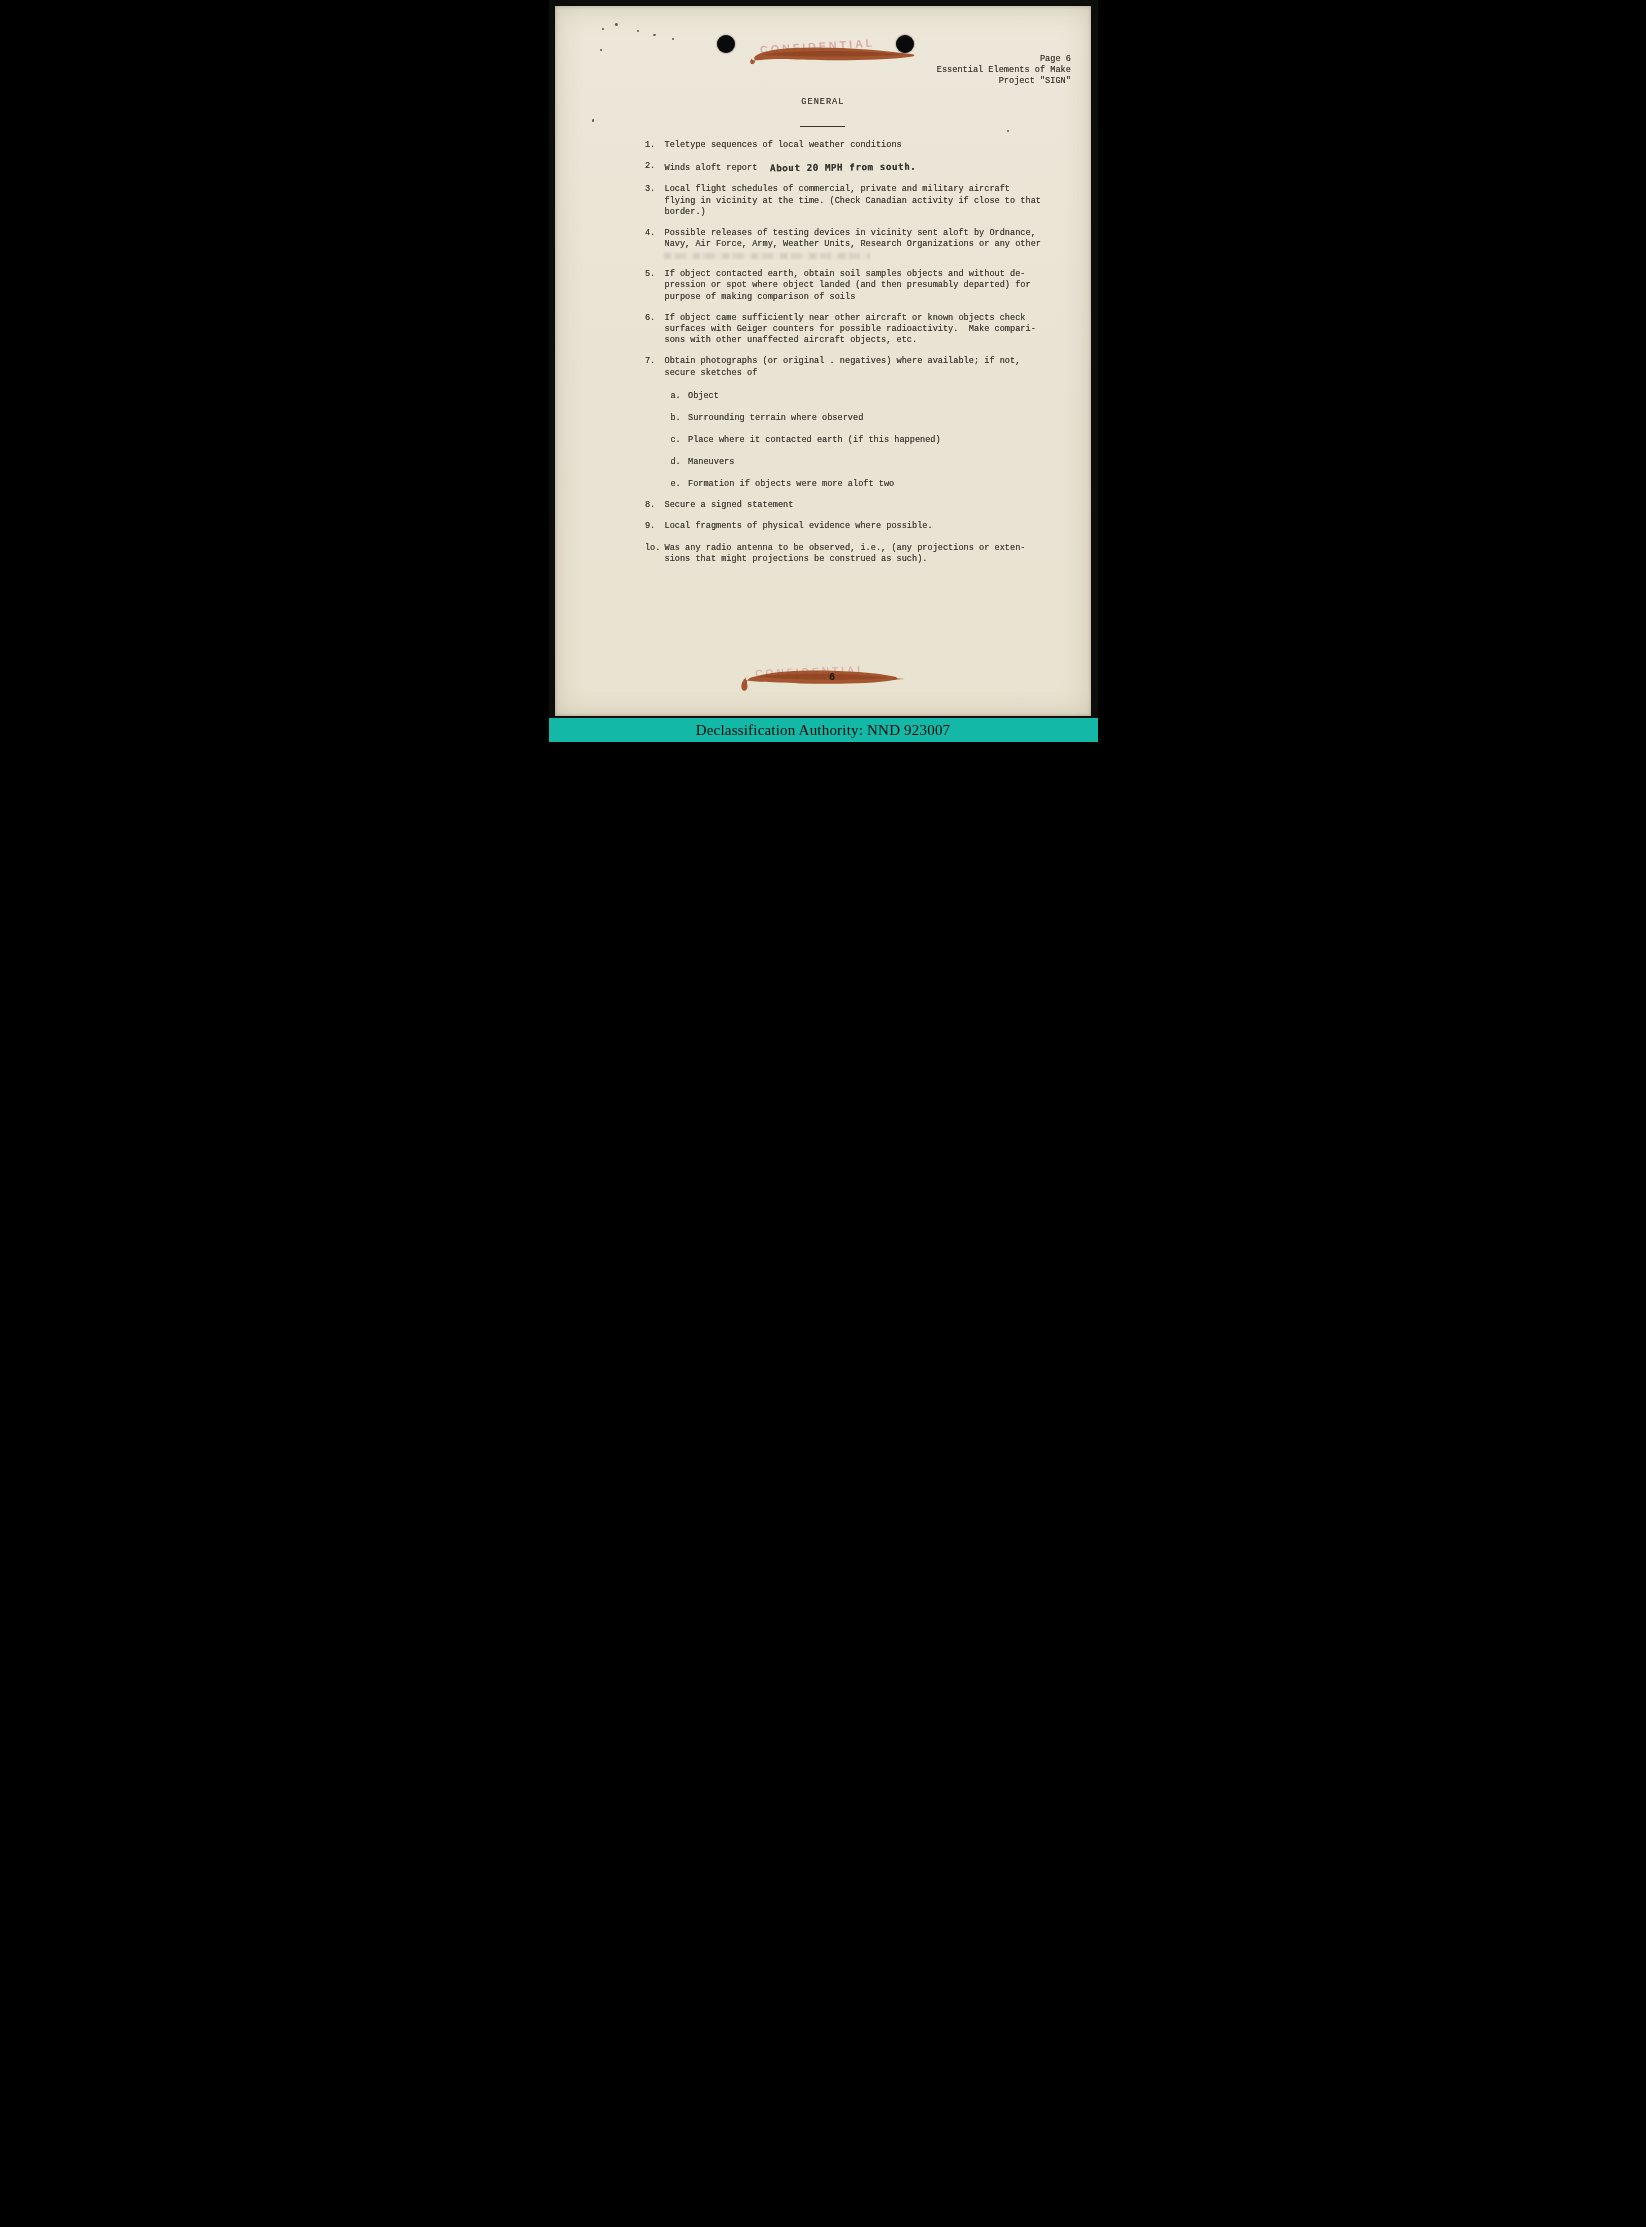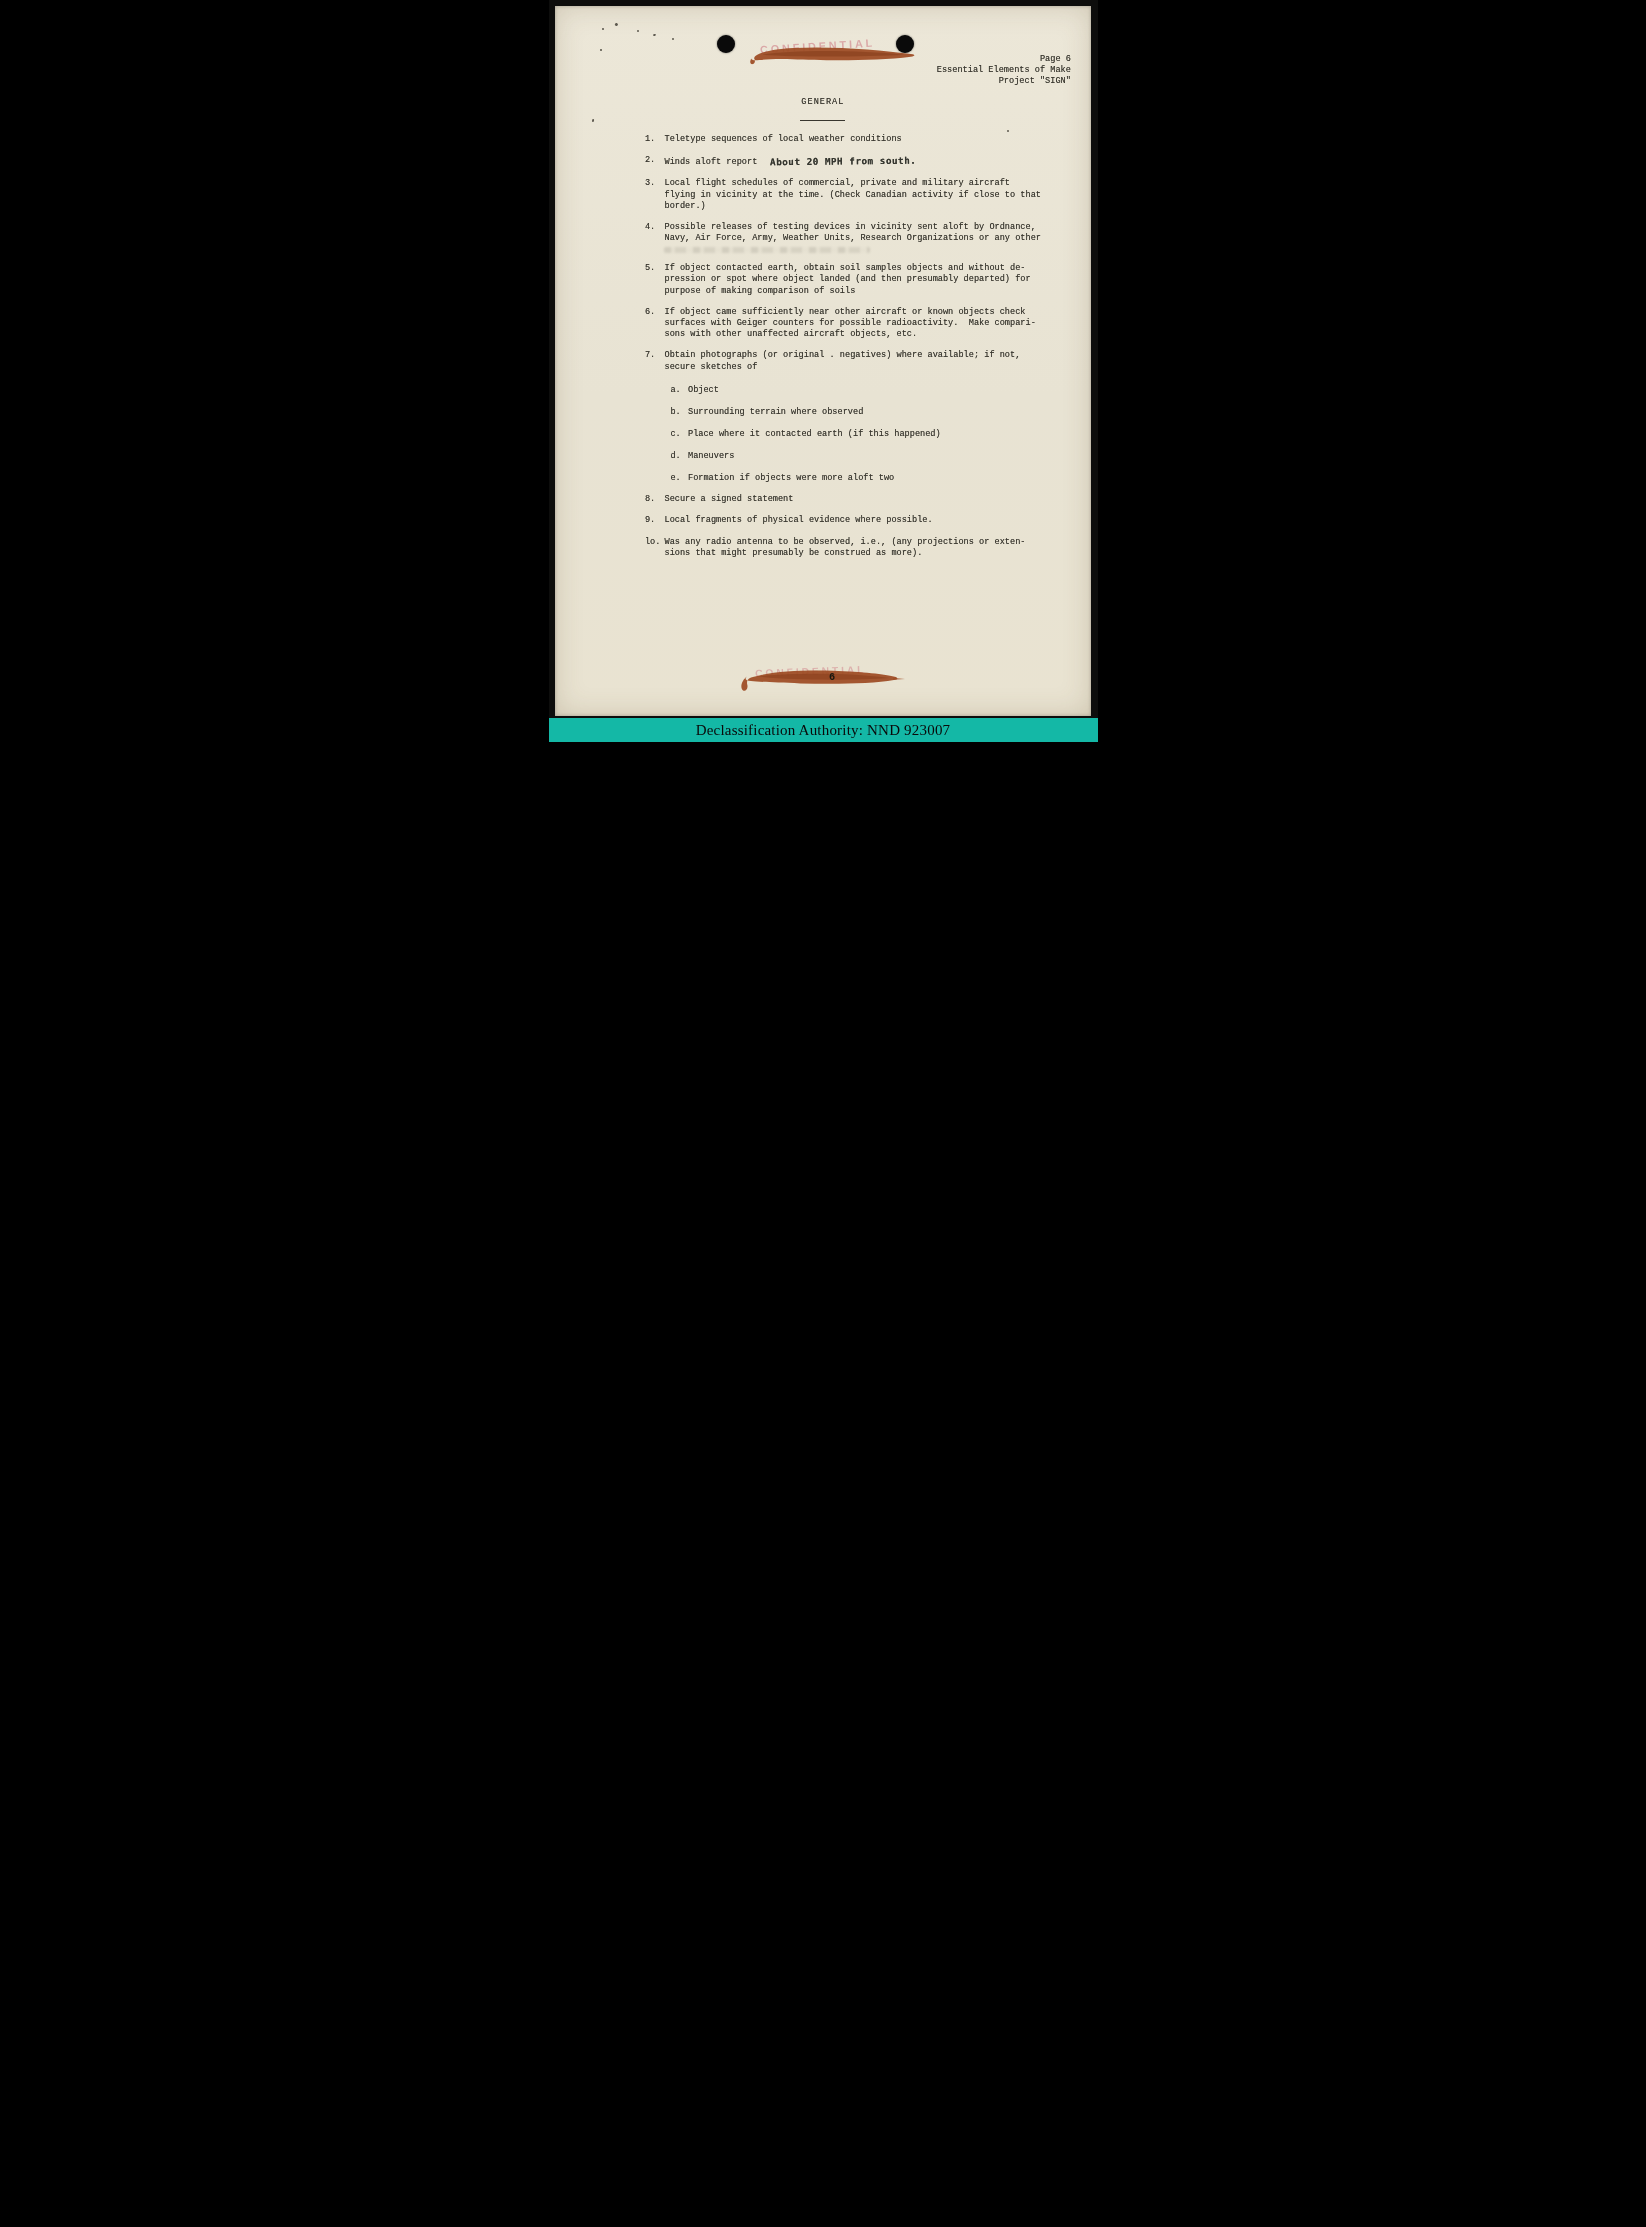--- a/index.html
+++ b/index.html
@@ -48,21 +48,21 @@
     color:var(--ink,#38362e);
     font-size:8.6px;line-height:11.3px;
     text-shadow:0 0 0.3px rgba(56,54,46,.65);
   }
   .header-block div{white-space:pre;text-align:right;}
   .general-wrap{
     text-align:center;margin:9.3px 0 0 -90px;width:536px;
   }
   .general-title{
     display:inline-block;letter-spacing:1px;
-    border-bottom:1px solid currentColor;padding:0 1px 12px 1px;
+    border-bottom:1px solid currentColor;padding:0 1px 18px 1px;
   }
   .items{margin-top:12.7px;}
   .item{display:flex;margin-bottom:9.8px;}
   .item .num{width:19.6px;flex:0 0 19.6px;}
   .item .body{flex:1;max-width:407px;}
   .lines{white-space:pre-wrap;}
   .annotation{
     display:inline-block;margin-left:12.7px;transform:rotate(-0.6deg) translateY(0.5px);
     font-family:"DejaVu Sans Mono","Liberation Mono",monospace;
     font-weight:700;font-size:9.3px;letter-spacing:0.5px;color:#35362f;
@@ -194,21 +194,21 @@
             <div class="num">8.</div>
             <div class="body"><span class="lines">Secure a signed statement</span></div>
           </div>
           <div class="item">
             <div class="num">9.</div>
             <div class="body"><span class="lines">Local fragments of physical evidence where possible.</span></div>
           </div>
           <div class="item">
             <div class="num">lo.</div>
             <div class="body"><span class="lines">Was any radio antenna to be observed, i.e., (any projections or exten-
-sions that might presumably be construed as more).</span></div>
+sions that might projections be construed as such).</span></div>
           </div>
         </div>
     </div>
   </div>
 
   <div class="footer-band">
     <span class="footer-text">Declassification Authority: NND 923007</span>
   </div>
 </div>
 

